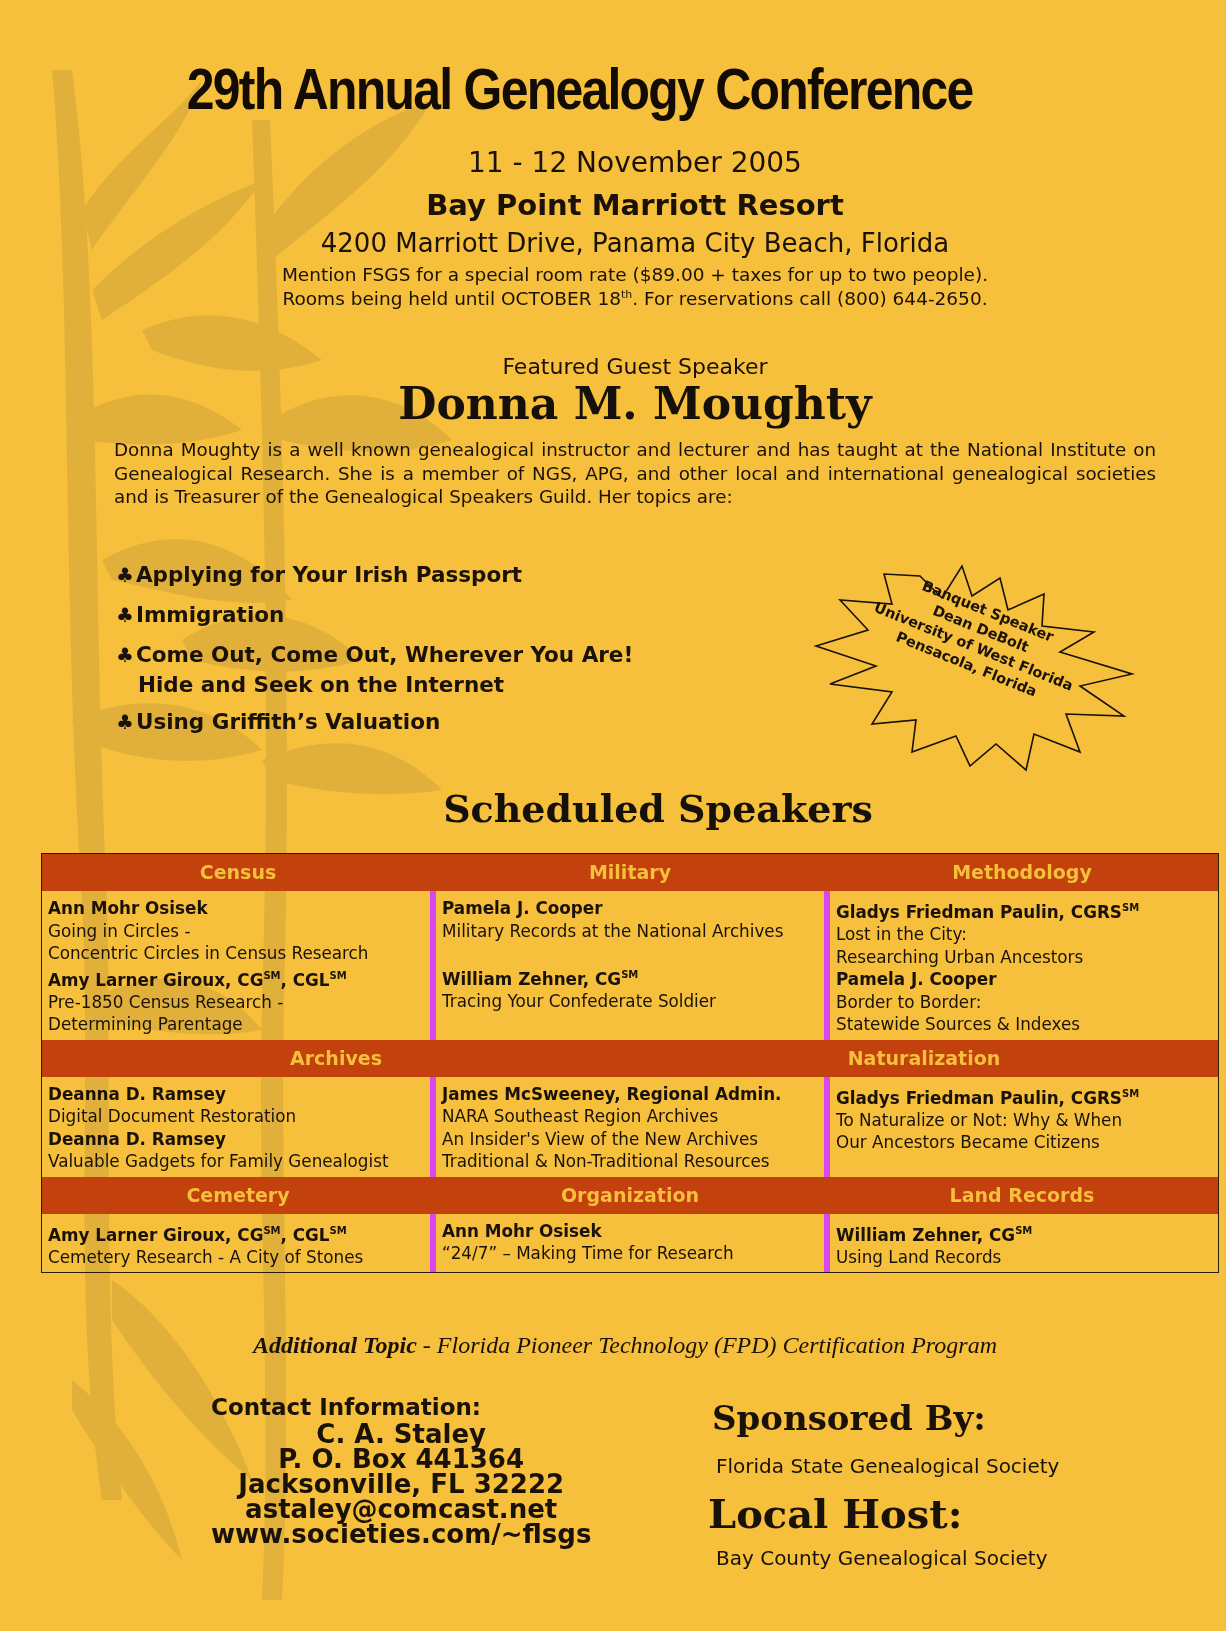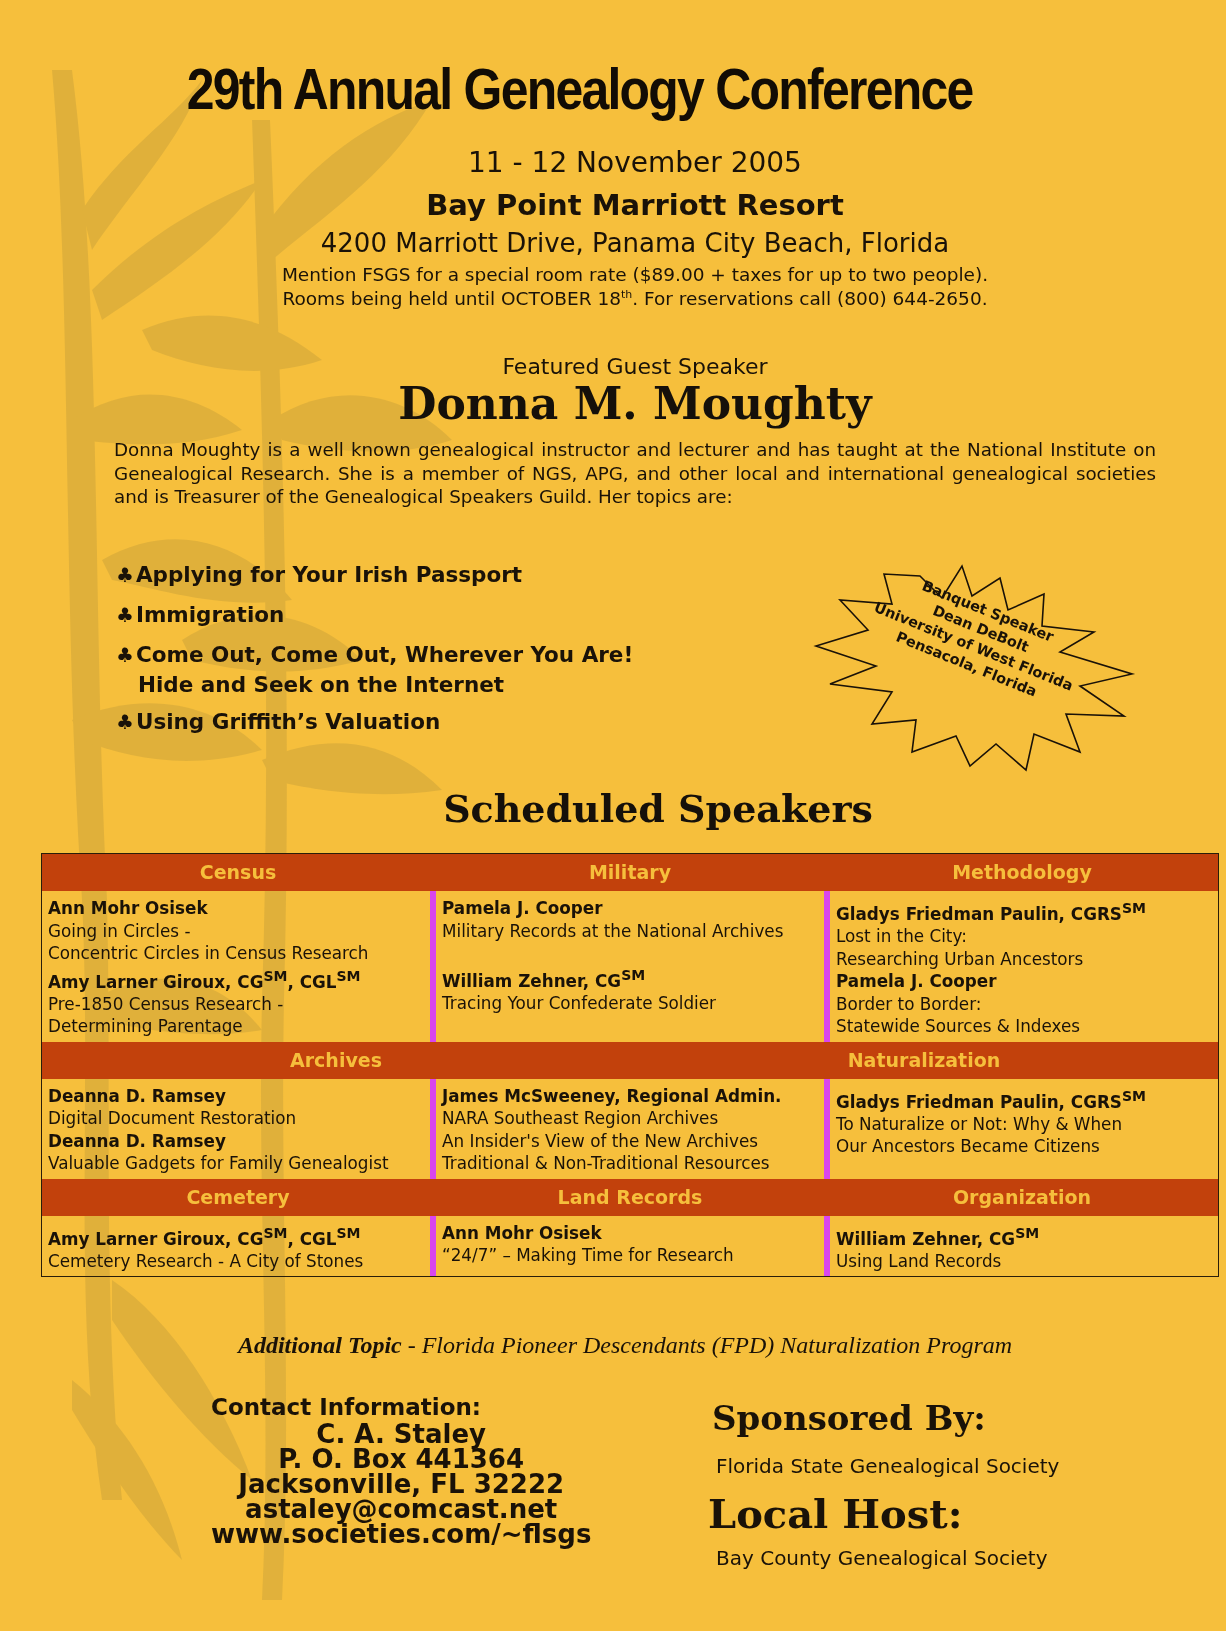--- a/index.html
+++ b/index.html
@@ -58,21 +58,21 @@
     .trow { display: flex; }
     .th {
       flex: 1; background: #c2410c; color: #f6bf3c; font-weight: bold; font-size: 19px;
       text-align: center; height: 37px; line-height: 37px;
     }
     .td { flex: 1; padding: 6px 6px 4px 6px; font-size: 16.8px; line-height: 22.5px; border-left: 6px solid #d946ef; }
     .td:first-child { border-left: none; }
     .td .n { font-weight: bold; display: block; white-space: nowrap; }
     .td .t { display: block; white-space: nowrap; }
     .td .p { display: block; white-space: nowrap; }
-    .td sup { font-size: 14px; }
+    .td sup { font-size: 10px; }
     .gap { height: 22px; }
 
     .additional {
       position: absolute; top: 1332px; left: 0; width: 1226px; text-align: center;
       font-family: "Liberation Serif", serif; font-style: italic; font-size: 24px;
     }
     .additional b { font-weight: bold; }
 
     .contact { position: absolute; top: 1394px; left: 199px; font-weight: bold; }
     .contact .h { font-size: 23px; margin-bottom: 2px; }
@@ -197,40 +197,40 @@
       </div>
       <div class="td">
         <span class="n"><span>Gladys Friedman Paulin, CGRS</span><sup>SM</sup></span>
         <span class="t">To Naturalize or Not:  Why &amp; When</span>
         <span class="t">Our Ancestors Became Citizens</span>
       </div>
     </div>
 
     <div class="trow">
       <div class="th">Cemetery</div>
+      <div class="th">Organization</div>
       <div class="th">Land Records</div>
-      <div class="th">Organization</div>
     </div>
     <div class="trow">
       <div class="td">
         <span class="n"><span>Amy Larner Giroux, CG</span><sup>SM</sup><span>, CGL</span><sup>SM</sup></span>
         <span class="t">Cemetery Research - A City of Stones</span>
       </div>
       <div class="td">
         <span class="n">Ann Mohr Osisek</span>
         <span class="t">“24/7” – Making Time for Research</span>
       </div>
       <div class="td">
         <span class="n"><span>William Zehner, CG</span><sup>SM</sup></span>
         <span class="t">Using Land Records</span>
       </div>
     </div>
   </div>
 
-  <div class="additional"><b>Additional Topic</b><span> - Florida Pioneer Descendants (FPD) Naturalization Program</span></div>
+  <div class="additional"><b>Additional Topic</b><span> - Florida Pioneer Technology (FPD) Certification Program</span></div>
 
   <div class="contact">
     <div class="h">Contact Information:</div>
     <div class="l">C. A. Staley</div>
     <div class="l">P. O. Box 441364</div>
     <div class="l">Jacksonville, FL 32222</div>
     <div class="l">astaley@comcast.net</div>
     <div class="l">www.societies.com/~flsgs</div>
   </div>
 

